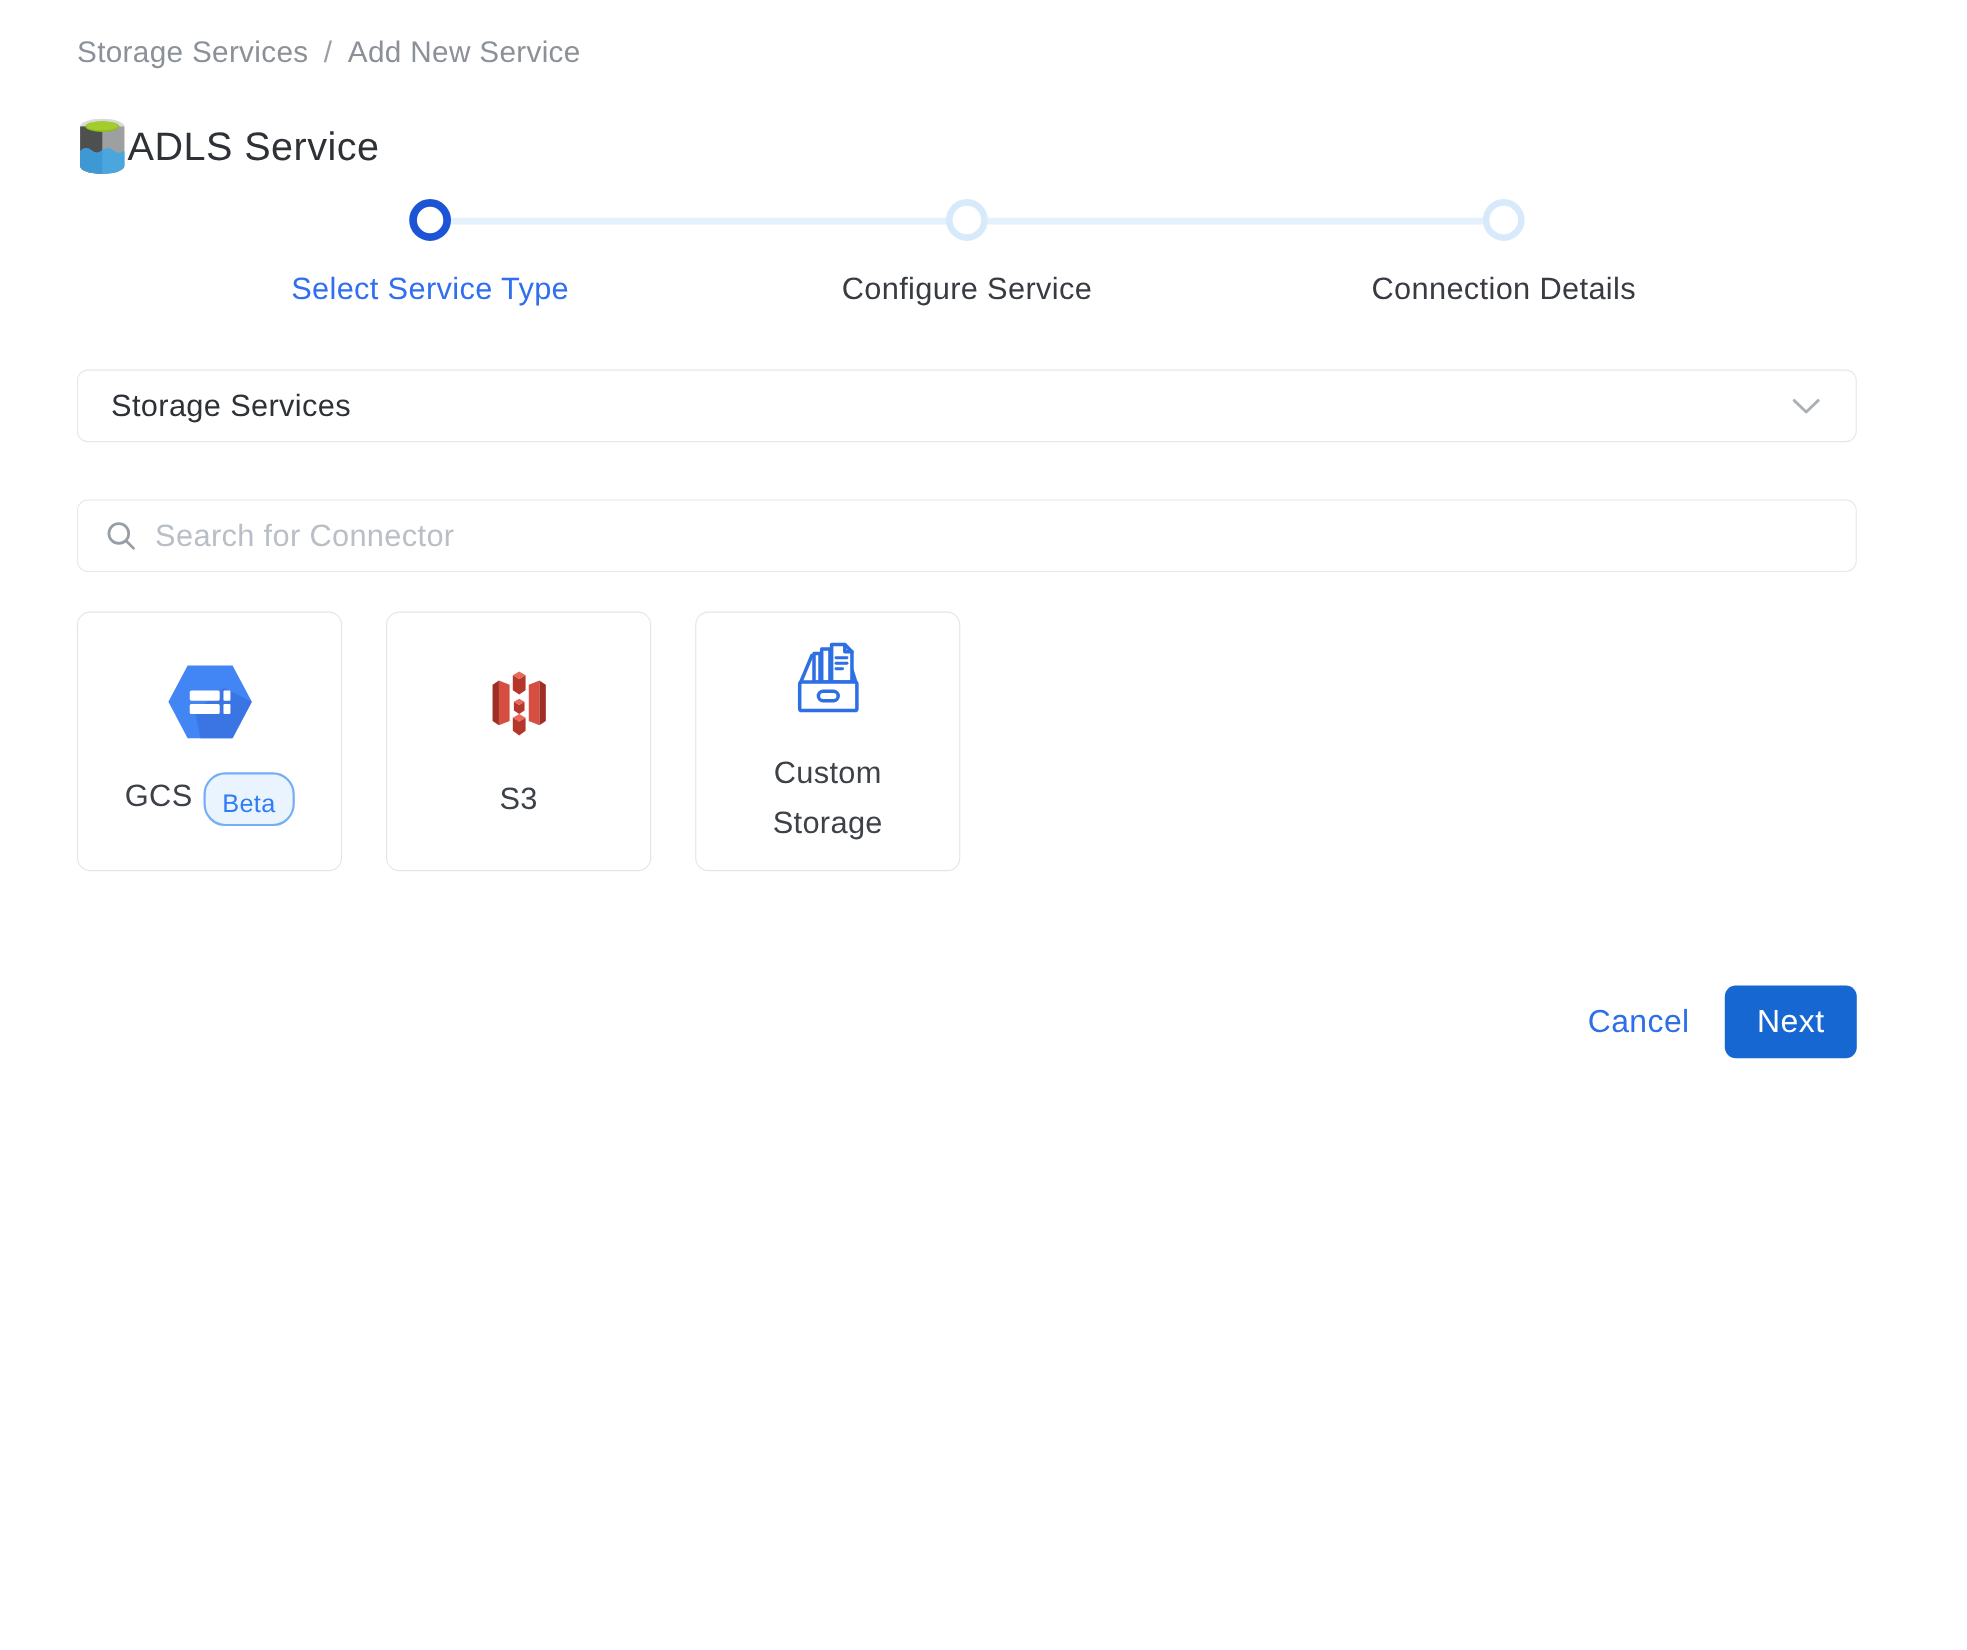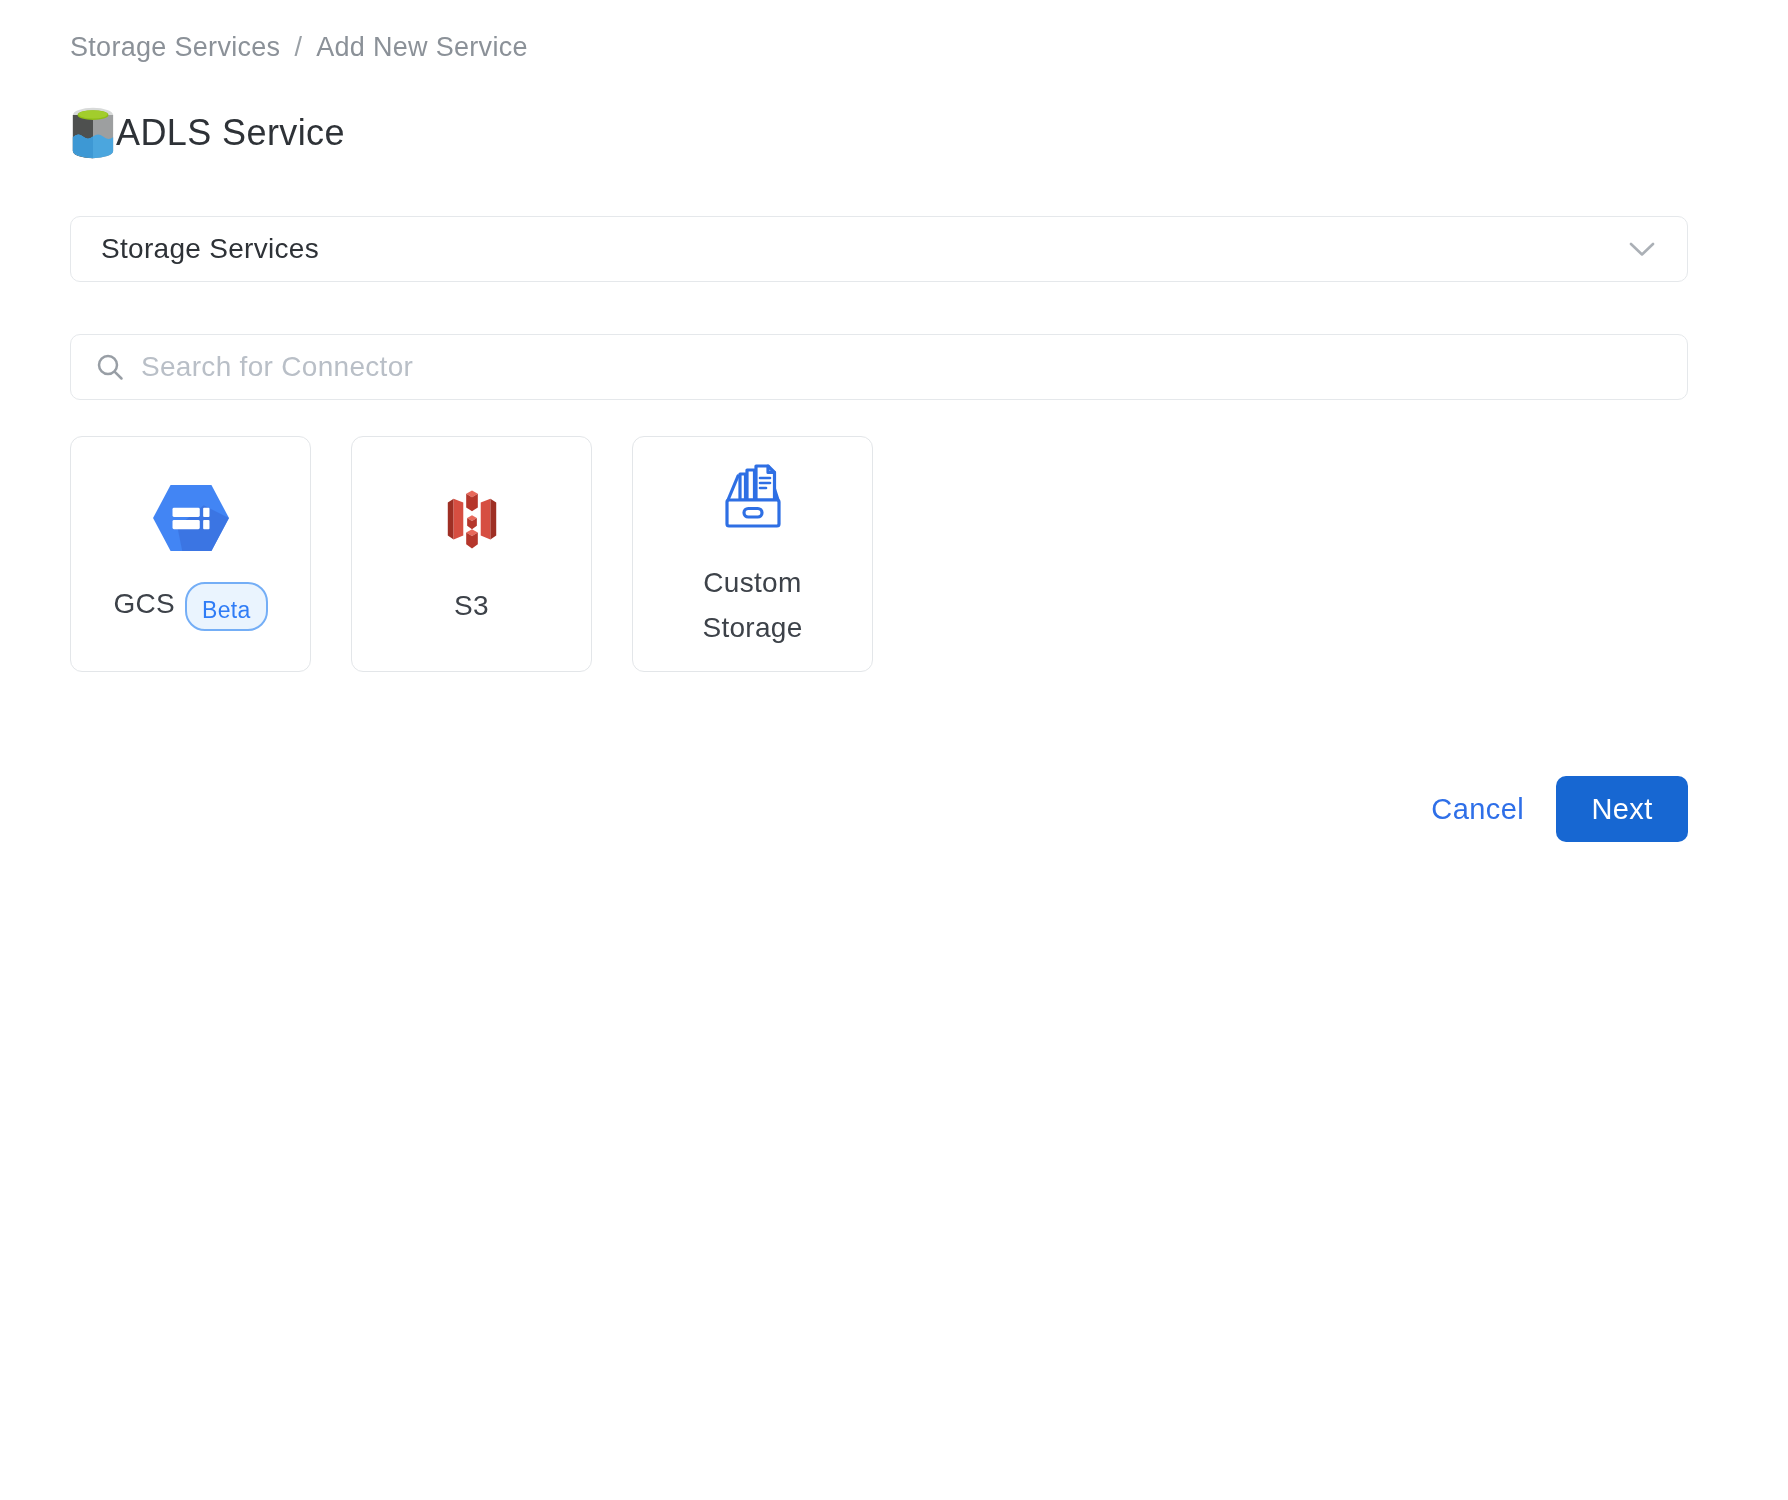--- a/index.html
+++ b/index.html
@@ -65,21 +65,21 @@
   .beta-pill {
     margin-left:10px; font-size:23px; color:#2f7cf6; background:#eaf4fe;
     border:2px solid #74aef6; border-radius:20px; padding:13px 15px 5px; letter-spacing:0.3px;
   }
   .label-row { display:flex; align-items:flex-start; }
 
   
   .footer { margin-top:104px; display:flex; justify-content:flex-end; align-items:center; gap:32px; }
   .cancel-btn { background:none; border:none; color:#2e6fe8; font-size:29px; letter-spacing:0.4px; cursor:pointer; font-family:"Liberation Sans", sans-serif; }
   .next-btn {
-    width:132px; height:66px; background:#1767d2; border:none; border-radius:10px;
+    width:120px; height:66px; background:#1767d2; border:none; border-radius:10px;
     color:#ffffff; font-size:29px; font-weight:500; letter-spacing:0.4px; cursor:pointer;
     font-family:"Liberation Sans", sans-serif;
   }
 </style>
 </head>
 <body>
 
 <div class="page">
 
   <div class="breadcrumb">
@@ -96,20 +96,41 @@
         <path d="M4 11 L4 61 Q5 70 32 71 L32 11 Z" fill="#4e504f"></path>
         <path d="M4 42 Q11 35 18 41 Q25 47 32 41 Q39 35 46 41 Q53 47 60 42 L60 61 A28 10 0 0 1 4 61 Z" fill="#4ba6de"></path>
         <path d="M4 42 Q11 35 18 41 Q25 47 32 41 L32 70.5 Q8 69 4 61 Z" fill="#3d98d4"></path>
         <ellipse cx="32" cy="11" rx="21.5" ry="6.8" fill="#8fbe16"></ellipse>
         <ellipse cx="32" cy="10.2" rx="20" ry="5.6" fill="#a2cd2c"></ellipse>
       </svg>
     </span>
     <span class="title">ADLS Service</span>
   </div>
 
+  <div class="stepper">
+    <div class="track">
+      <div class="connector"></div>
+      <div class="circles">
+        <div class="circle-slot">
+          <div class="circle active"></div>
+        </div>
+        <div class="circle-slot">
+          <div class="circle upcoming"></div>
+        </div>
+        <div class="circle-slot">
+          <div class="circle upcoming"></div>
+        </div>
+      </div>
+    </div>
+    <div class="step-labels">
+      <div class="step-label active">Select Service Type</div>
+      <div class="step-label">Configure Service</div>
+      <div class="step-label">Connection Details</div>
+    </div>
+  </div>
 
   <div class="field-box select-box">
     <span class="select-value">Storage Services</span>
     <span style="line-height:0;">
       <svg width="26" height="15" viewBox="0 0 26 15" fill="none">
         <path d="M2 2 L13 12.5 L24 2" stroke="#abb0b6" stroke-width="2.6" stroke-linecap="round" stroke-linejoin="round"></path>
       </svg>
     </span>
   </div>
 

